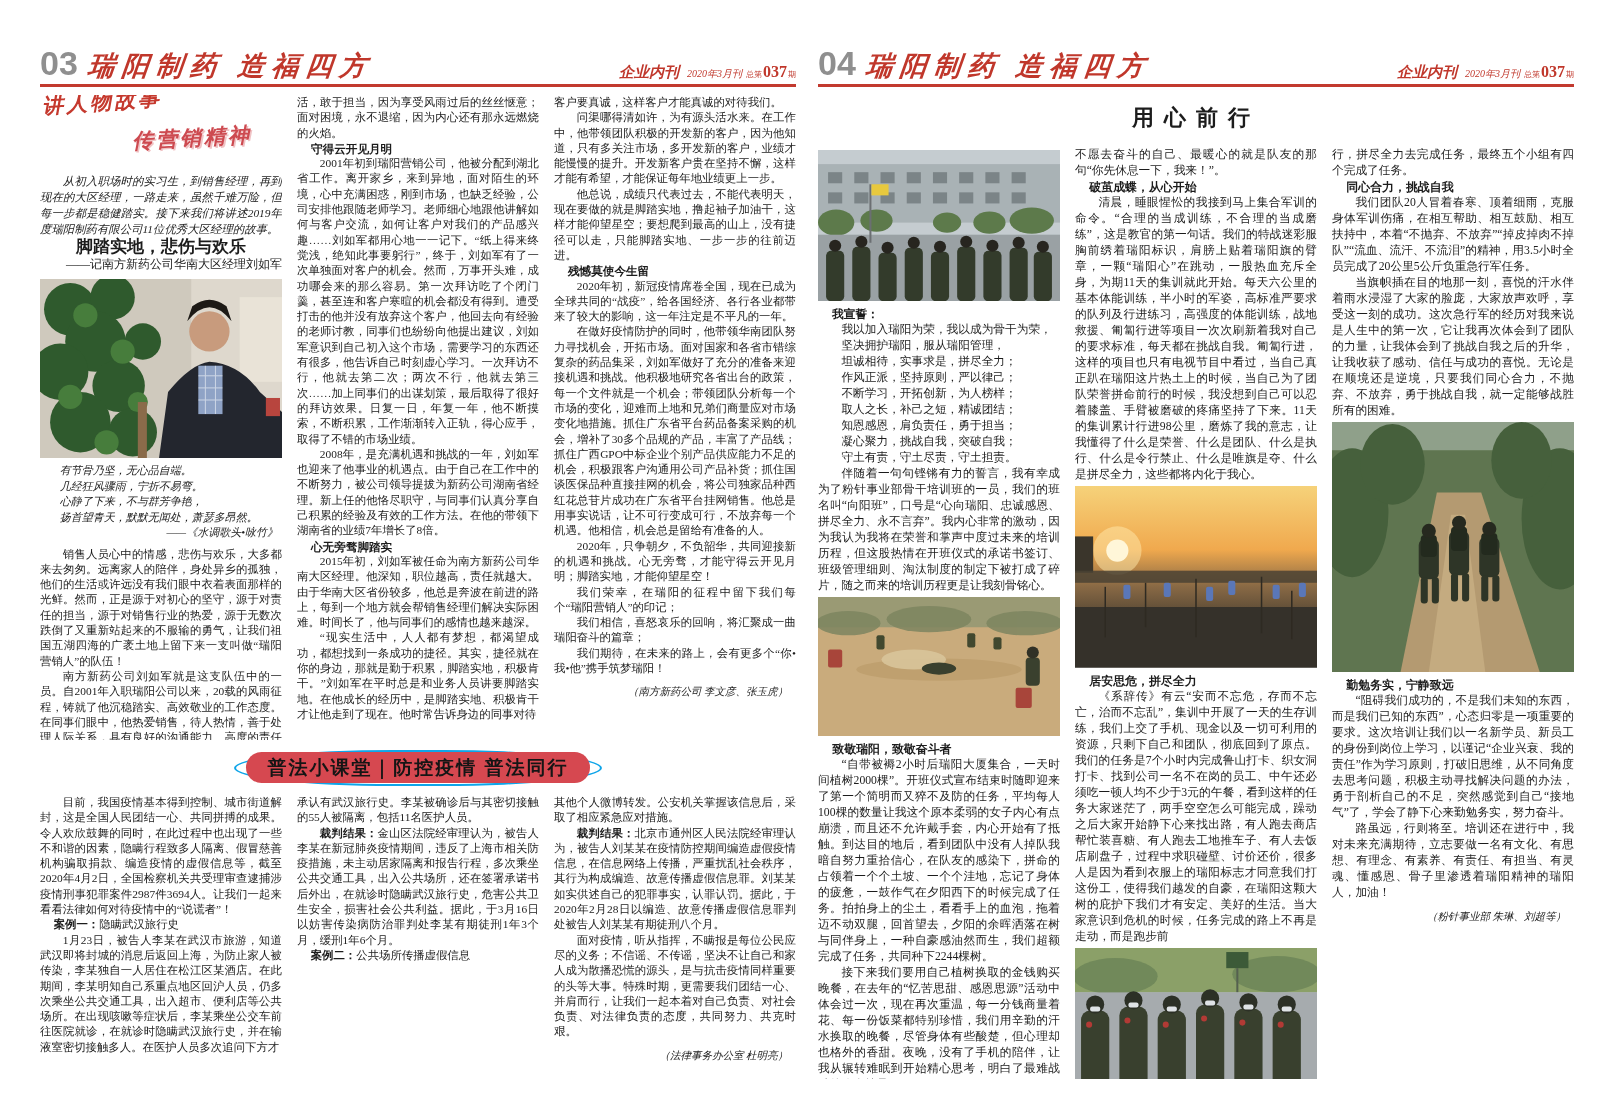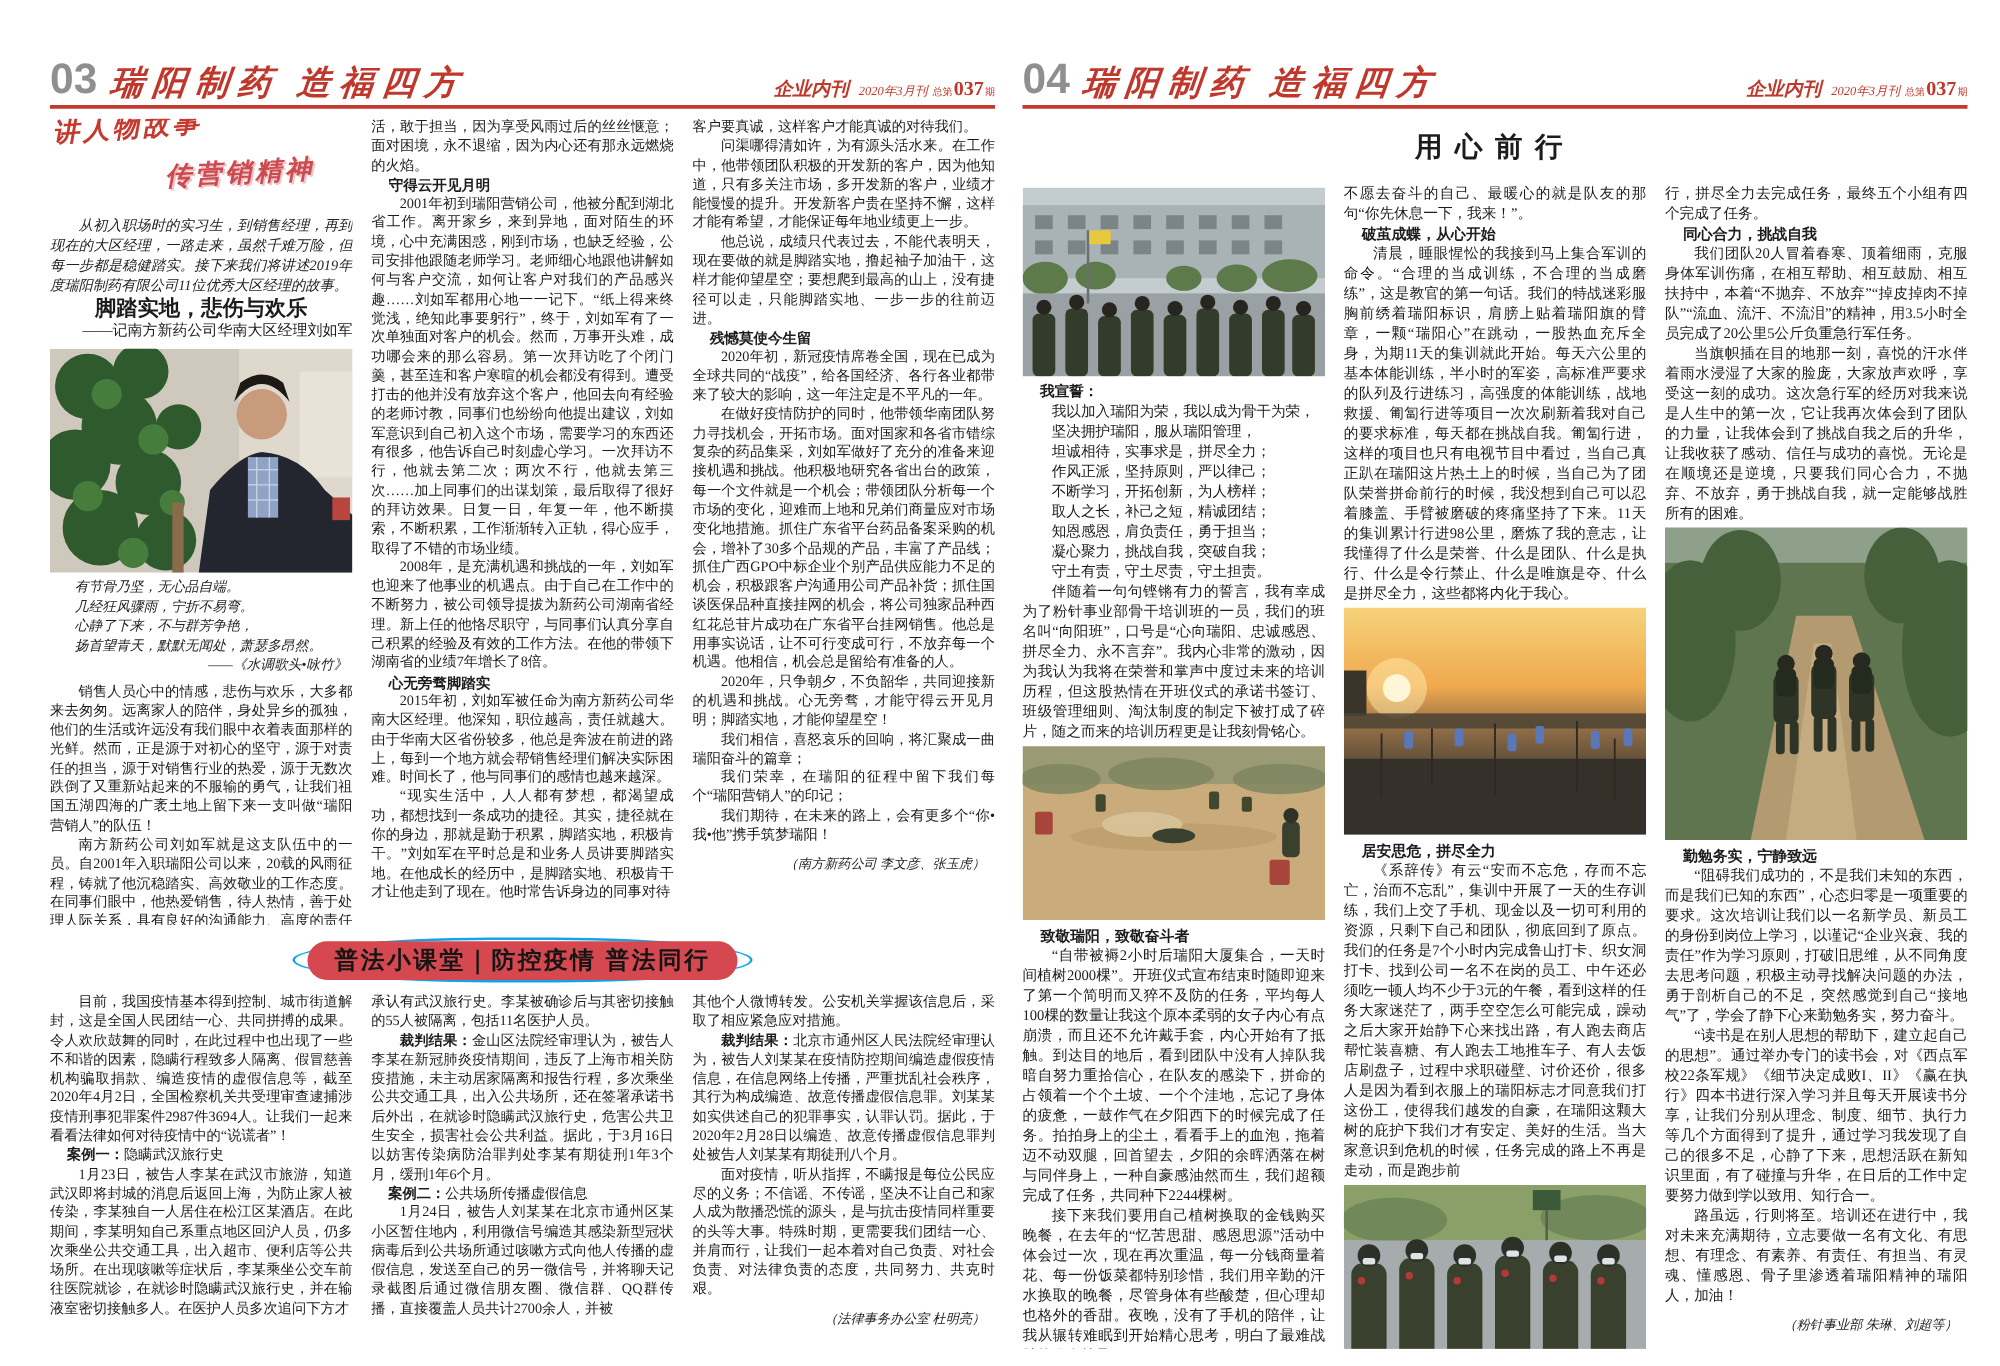--- a/index.html
+++ b/index.html
@@ -163,22 +163,22 @@
           <p class="t-p">“现实生活中，人人都有梦想，都渴望成功，都想找到一条成功的捷径。其实，捷径就在你的身边，那就是勤于积累，脚踏实地，积极肯干。”刘如军在平时总是和业务人员讲要脚踏实地。在他成长的经历中，是脚踏实地、积极肯干才让他走到了现在。他时常告诉身边的同事对待</p>
         </div>
       <div class="col">
           <p class="t-cont">客户要真诚，这样客户才能真诚的对待我们。</p>
           <p class="t-p">问渠哪得清如许，为有源头活水来。在工作中，他带领团队积极的开发新的客户，因为他知道，只有多关注市场，多开发新的客户，业绩才能慢慢的提升。开发新客户贵在坚持不懈，这样才能有希望，才能保证每年地业绩更上一步。</p>
           <p class="t-p">他总说，成绩只代表过去，不能代表明天，现在要做的就是脚踏实地，撸起袖子加油干，这样才能仰望星空；要想爬到最高的山上，没有捷径可以走，只能脚踏实地、一步一步的往前迈进。</p>
           <p class="t-h">残憾莫使今生留</p>
           <p class="t-p">2020年初，新冠疫情席卷全国，现在已成为全球共同的“战疫”，给各国经济、各行各业都带来了较大的影响，这一年注定是不平凡的一年。</p>
           <p class="t-p">在做好疫情防护的同时，他带领华南团队努力寻找机会，开拓市场。面对国家和各省市错综复杂的药品集采，刘如军做好了充分的准备来迎接机遇和挑战。他积极地研究各省出台的政策，每一个文件就是一个机会；带领团队分析每一个市场的变化，迎难而上地和兄弟们商量应对市场变化地措施。抓住广东省平台药品备案采购的机会，增补了30多个品规的产品，丰富了产品线；抓住广西GPO中标企业个别产品供应能力不足的机会，积极跟客户沟通用公司产品补货；抓住国谈医保品种直接挂网的机会，将公司独家品种西红花总苷片成功在广东省平台挂网销售。他总是用事实说话，让不可行变成可行，不放弃每一个机遇。他相信，机会总是留给有准备的人。</p>
           <p class="t-p">2020年，只争朝夕，不负韶华，共同迎接新的机遇和挑战。心无旁骛，才能守得云开见月明；脚踏实地，才能仰望星空！</p>
+          <p class="t-p">我们荣幸，在瑞阳的征程中留下我们每个“瑞阳营销人”的印记；</p>
           <p class="t-p">我们相信，喜怒哀乐的回响，将汇聚成一曲瑞阳奋斗的篇章；</p>
-          <p class="t-p">我们荣幸，在瑞阳的征程中留下我们每个“瑞阳营销人”的印记；</p>
           <p class="t-p">我们期待，在未来的路上，会有更多个“你•我•他”携手筑梦瑞阳！</p>
           <p class="t-sig">（南方新药公司 李文彦、张玉虎）</p>
         </div>
     </div>
   </section>
 
   <section class="law">
     <div class="banner-wrap">
       <span class="banner-outer">
         <span class="banner">普法小课堂｜防控疫情 普法同行</span>
@@ -187,21 +187,20 @@
     <div class="cols lawcols">
       <div class="col">
           <p class="t-p">目前，我国疫情基本得到控制、城市街道解封，这是全国人民团结一心、共同拼搏的成果。令人欢欣鼓舞的同时，在此过程中也出现了一些不和谐的因素，隐瞒行程致多人隔离、假冒慈善机构骗取捐款、编造疫情的虚假信息等，截至2020年4月2日，全国检察机关共受理审查逮捕涉疫情刑事犯罪案件2987件3694人。让我们一起来看看法律如何对待疫情中的“说谎者”！</p>
           <p class="t-case"><b>案例一：</b>隐瞒武汉旅行史</p>
           <p class="t-p">1月23日，被告人李某在武汉市旅游，知道武汉即将封城的消息后返回上海，为防止家人被传染，李某独自一人居住在松江区某酒店。在此期间，李某明知自己系重点地区回沪人员，仍多次乘坐公共交通工具，出入超市、便利店等公共场所。在出现咳嗽等症状后，李某乘坐公交车前往医院就诊，在就诊时隐瞒武汉旅行史，并在输液室密切接触多人。在医护人员多次追问下方才</p>
         </div>
       <div class="col">
           <p class="t-cont">承认有武汉旅行史。李某被确诊后与其密切接触的55人被隔离，包括11名医护人员。</p>
           <p class="t-lab"><b>裁判结果：</b>金山区法院经审理认为，被告人李某在新冠肺炎疫情期间，违反了上海市相关防疫措施，未主动居家隔离和报告行程，多次乘坐公共交通工具，出入公共场所，还在签署承诺书后外出，在就诊时隐瞒武汉旅行史，危害公共卫生安全，损害社会公共利益。据此，于3月16日以妨害传染病防治罪判处李某有期徒刑1年3个月，缓刑1年6个月。</p>
           <p class="t-case"><b>案例二：</b>公共场所传播虚假信息</p>
-          <p class="t-p">1月24日，被告人刘某某在北京市通州区某小区暂住地内，利用微信号编造其感染新型冠状病毒后到公共场所通过咳嗽方式向他人传播的虚假信息，发送至自己的另一微信号，并将聊天记录截图后通过微信朋友圈、微信群、QQ群传播，直接覆盖人员共计2700余人，并被</p>
         </div>
       <div class="col">
           <p class="t-cont">其他个人微博转发。公安机关掌握该信息后，采取了相应紧急应对措施。</p>
           <p class="t-lab"><b>裁判结果：</b>北京市通州区人民法院经审理认为，被告人刘某某在疫情防控期间编造虚假疫情信息，在信息网络上传播，严重扰乱社会秩序，其行为构成编造、故意传播虚假信息罪。刘某某如实供述自己的犯罪事实，认罪认罚。据此，于2020年2月28日以编造、故意传播虚假信息罪判处被告人刘某某有期徒刑八个月。</p>
           <p class="t-p">面对疫情，听从指挥，不瞒报是每位公民应尽的义务；不信谣、不传谣，坚决不让自己和家人成为散播恐慌的源头，是与抗击疫情同样重要的头等大事。特殊时期，更需要我们团结一心、并肩而行，让我们一起本着对自己负责、对社会负责、对法律负责的态度，共同努力、共克时艰。</p>
           <p class="t-sig">（法律事务办公室 杜明亮）</p>
         </div>
     </div>
   </section>
 </div>
@@ -463,19 +462,18 @@
               <rect x="148" y="152" width="7" height="26" rx="3"></rect>
                 <rect x="159" y="152" width="7" height="26" rx="3"></rect>
             </g>
           </g>
         </svg>
       </div>
 
       <div>
           <p class="t-h">勤勉务实，宁静致远</p>
           <p class="t-p">“阻碍我们成功的，不是我们未知的东西，而是我们已知的东西”，心态归零是一项重要的要求。这次培训让我们以一名新学员、新员工的身份到岗位上学习，以谨记“企业兴衰、我的责任”作为学习原则，打破旧思维，从不同角度去思考问题，积极主动寻找解决问题的办法，勇于剖析自己的不足，突然感觉到自己“接地气”了，学会了静下心来勤勉务实，努力奋斗。</p>
-          <p class="t-p">“读书是在别人思想的帮助下，建立起自己的思想”。通过举办专门的读书会，对《西点军校22条军规》《细节决定成败I、II》《赢在执行》四本书进行深入学习并且每天开展读书分享，让我们分别从理念、制度、细节、执行力等几个方面得到了提升，通过学习我发现了自己的很多不足，心静了下来，思想活跃在新知识里面，有了碰撞与升华，在日后的工作中定要努力做到学以致用、知行合一。</p>
           <p class="t-p">路虽远，行则将至。培训还在进行中，我对未来充满期待，立志要做一名有文化、有思想、有理念、有素养、有责任、有担当、有灵魂、懂感恩、骨子里渗透着瑞阳精神的瑞阳人，加油！</p>
           <p class="t-sig">（粉针事业部 朱琳、刘超等）</p>
         </div>
     </div>
   </div>
 </div>
 
 </body></html>

